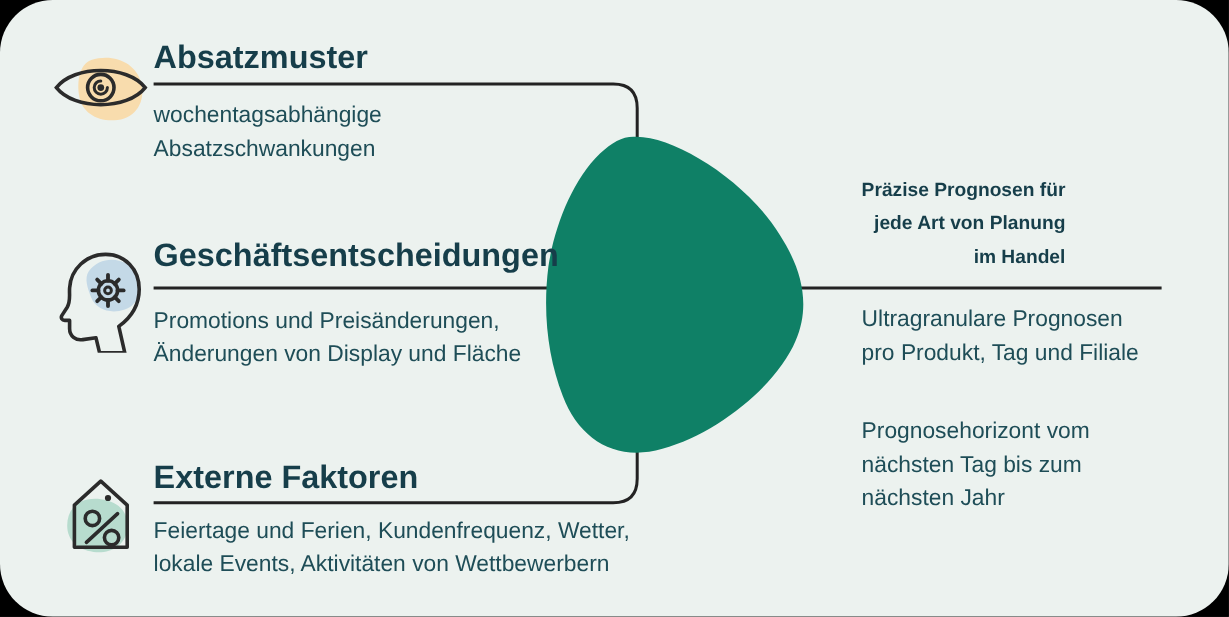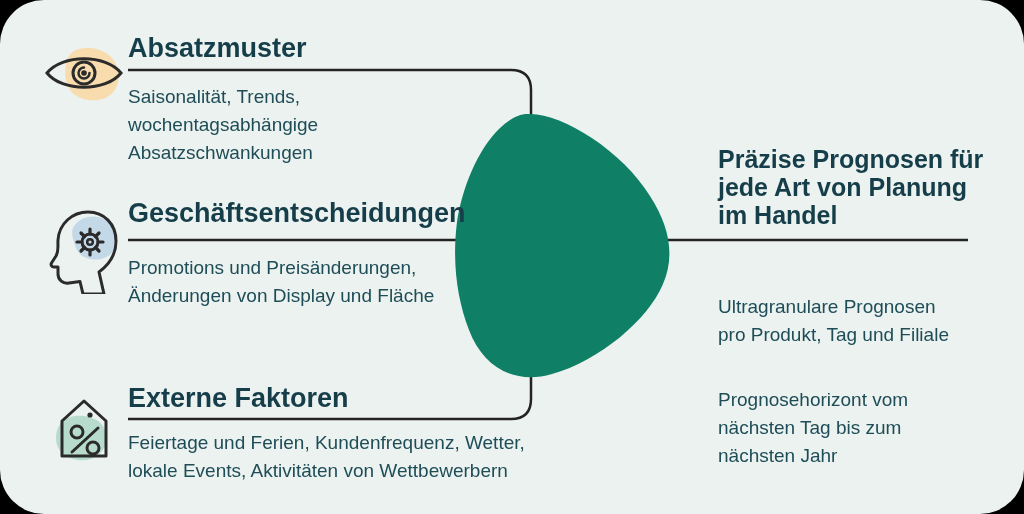--- a/index.html
+++ b/index.html
@@ -13,25 +13,25 @@
   .stage{position:relative;width:1024px;height:514px;background:var(--bg);
          border-radius:44px;overflow:hidden;}
   .overlay{position:absolute;left:0;top:0;width:1024px;height:514px;pointer-events:none;}
   .conn{fill:none;stroke:var(--line);stroke-width:2.5;}
   .blob{fill:var(--green);}
   .icon{position:absolute;}
   .icon .stroke{fill:none;stroke:var(--icon-stroke);stroke-width:3;stroke-linejoin:round;stroke-linecap:round;}
   .title{position:absolute;left:128px;font-size:27px;font-weight:bold;color:var(--heading);white-space:nowrap;}
   .bodytext{position:absolute;left:128px;font-size:19px;line-height:28px;color:var(--body);white-space:nowrap;}
   .bodytext span{display:block;}
-  .out-title{position:absolute;left:718px;top:145px;font-size:25px;font-weight:bold;
-             line-height:28px;color:var(--heading);white-space:nowrap;}
+  .out-title{position:absolute;left:718px;top:145px;font-size:16px;font-weight:bold;
+             line-height:28px;color:var(--heading);white-space:nowrap;text-align:right;}
   .out-title span{display:block;}
   .out-para1{top:253px;} .out-para2{top:346px;}
-  .out-para1,.out-para2{left:718px;margin-top:40px;}
+  .out-para1,.out-para2{left:718px;}
   .center-label{position:absolute;left:456px;top:227px;width:212px;text-align:center;
                 font-size:20px;font-weight:bold;color:var(--center-label);white-space:nowrap;}
 </style>
 </head>
 <body>
 
 <div class="stage">
 
   <svg class="overlay" viewBox="0 0 1024 514">
     <path class="conn" d="M 128 70 L 511 70 Q 531 70 531 90 L 531 140"></path>
@@ -47,21 +47,20 @@
   <svg class="icon" style="left:42px;top:42px;" width="84" height="62" viewBox="0 0 84 62">
     <path d="M 34 8 C 52 2 72 10 76 28 C 79 42 72 56 56 58 C 40 60 26 52 24 38 C 22 26 24 12 34 8 Z" style="fill:var(--peach);"></path>
     <path class="stroke" style="stroke-linejoin:miter;" d="M 5 31 C 20 12 64 12 79 31 C 64 50 20 50 5 31 Z"></path>
     <circle class="stroke" cx="42" cy="31" r="11"></circle>
     <path class="stroke" style="stroke-width:2.5;" d="M 42 25.5 A 5.5 5.5 0 1 0 47.5 31"></path>
     <circle cx="42" cy="31" r="2.8" style="fill:var(--icon-stroke);"></circle>
   </svg>
 
   <div class="title" style="top:33px;">Absatzmuster</div>
   <div class="bodytext" style="top:83px;">
-    <span>Saisonalität, Trends,</span>
     <span>wochentagsabhängige</span>
     <span>Absatzschwankungen</span>
   </div>
 
   <svg class="icon" style="left:44px;top:208px;" width="76" height="86" viewBox="0 0 76 86">
     <path d="M 30 18 C 40 4 62 6 70 20 C 76 32 72 46 60 50 C 48 54 36 50 32 40 C 29 32 26 24 30 18 Z" style="fill:var(--blue);"></path>
     <path class="stroke" d="M 44 4 C 28 4 15 16 14 32 C 13.6 38 15 43 12 48 L 7.5 55
              C 6.5 56.8 7.6 59 10 59 L 14 59 L 14 66 C 14 72 19 76 25 75
              L 36 73.5 L 39 86 L 60 86 L 55 64 C 66 56 72 45 72 33 C 72 16 60 4 44 4 Z"></path>
     <g>

